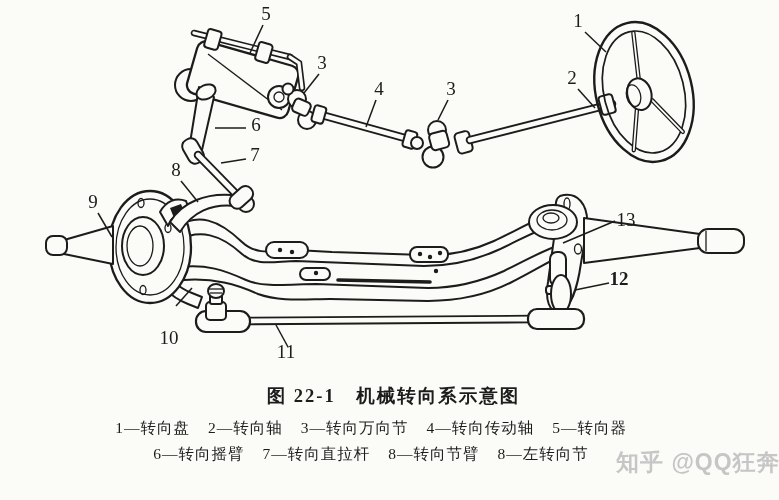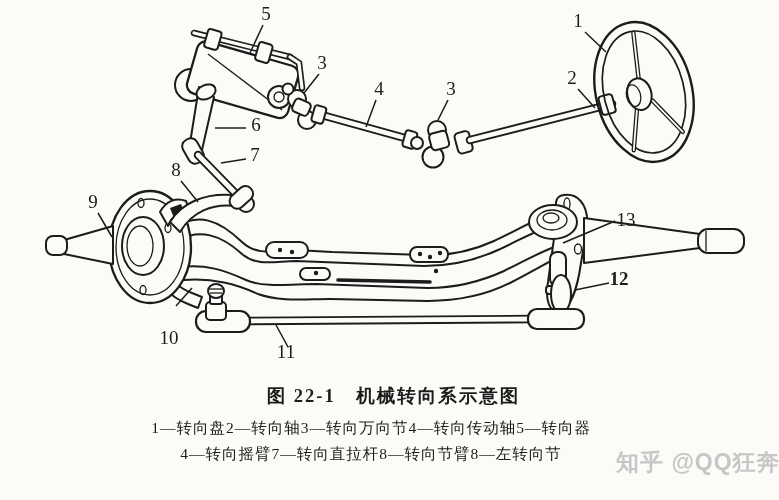--- a/index.html
+++ b/index.html
@@ -28,21 +28,21 @@
     font:400 19px "Liberation Serif", serif; color:var(--ink);
     white-space:nowrap;
   }
   .caption {
     position:absolute; left:0; top:383px; width:742px; text-align:center;
   }
   .cap-title {
     font:700 18.5px "Liberation Serif", serif; letter-spacing:2px; margin-bottom:7px;margin-left:45px;
   }
   .legend-row { font:400 15.5px "Liberation Serif", serif; line-height:26px; white-space:nowrap; }
-  .legend-entry { margin:0 0; letter-spacing:1px; }
+  .legend-entry { margin:0 9px; letter-spacing:1px; }
   .watermark {
     position:absolute; left:604px; top:447px;
     font:700 23px "Liberation Sans", sans-serif; color:var(--wm);
     letter-spacing:1px; white-space:nowrap;margin-left:12px;
   }
 </style>
 </head>
 <body>
 
 <div class="stage">
@@ -224,18 +224,18 @@
       <div class="part-num" style="left: 169px; top: 311px; margin-top: 28px;">10</div>
       <div class="part-num" style="left: 286px; top: 353px; font-family: Liberation Serif, serif;">11</div>
       <div class="part-num" style="left: 619px; top: 280px; font-weight: bold;">12</div>
       <div class="part-num" style="left: 626px; top: 221px;">13</div>
     </div>
 
   <div class="caption">
     <div class="cap-title">图 22-1　机械转向系示意图</div>
     <div id="legend">
         <div class="legend-row"><span class="legend-entry">1—转向盘</span><span class="legend-entry">2—转向轴</span><span class="legend-entry">3—转向万向节</span><span class="legend-entry">4—转向传动轴</span><span class="legend-entry">5—转向器</span></div>
-        <div class="legend-row"><span class="legend-entry">4—转向摇臂</span><span class="legend-entry">7—转向直拉杆</span><span class="legend-entry">8—转向节臂</span><span class="legend-entry">8—左转向节</span></div>
+        <div class="legend-row"><span class="legend-entry">6—转向摇臂</span><span class="legend-entry">7—转向直拉杆</span><span class="legend-entry">8—转向节臂</span><span class="legend-entry">8—左转向节</span></div>
       </div>
   </div>
 
   <div class="watermark">知乎 @QQ狂奔</div>
 </div>
 
 </body></html>

